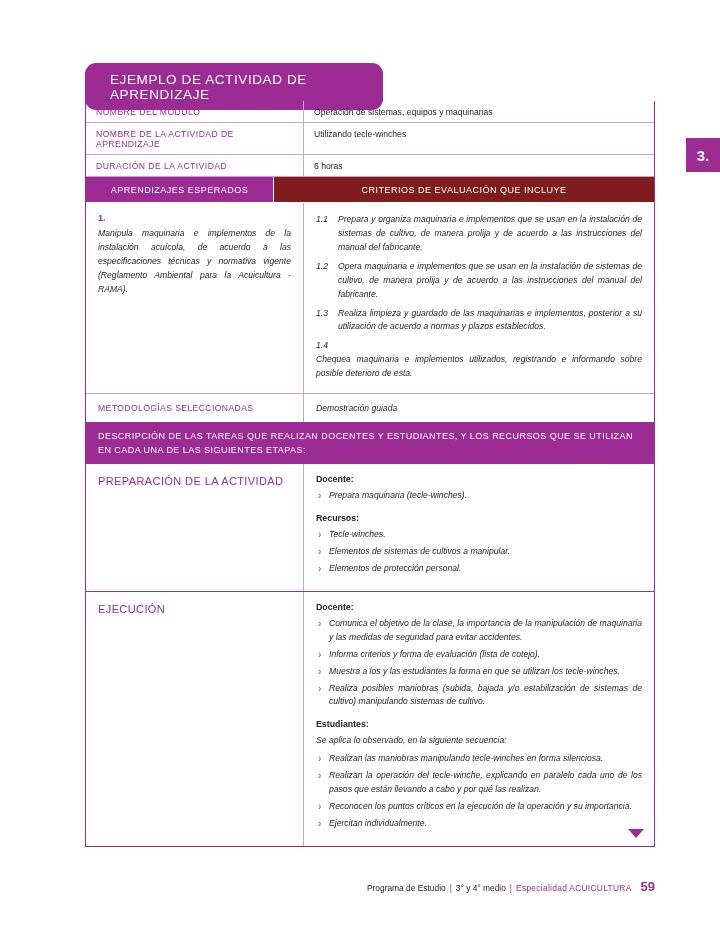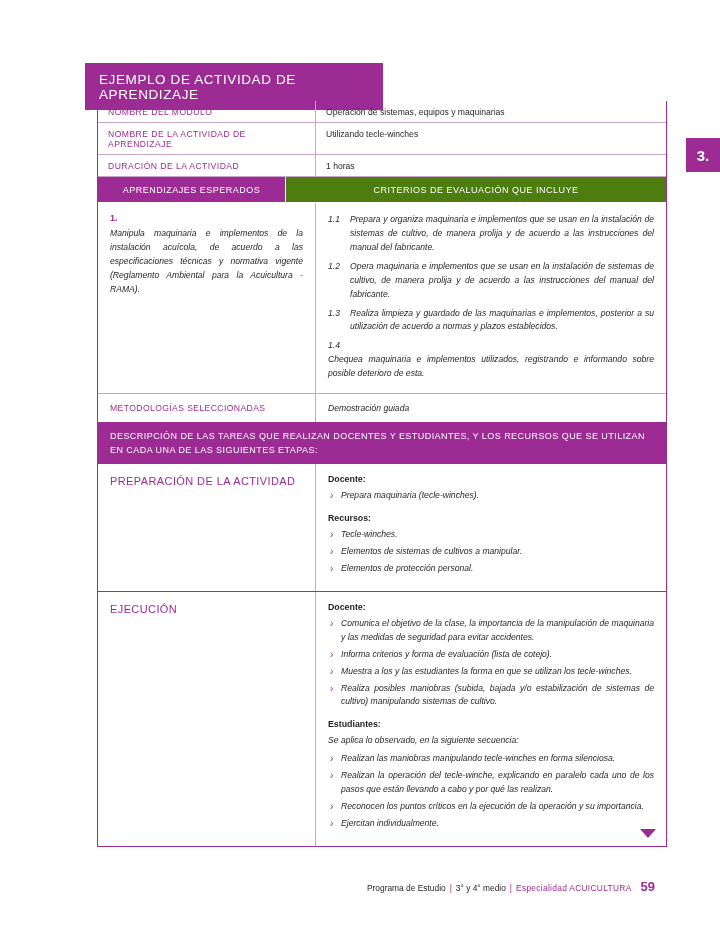--- a/index.html
+++ b/index.html
@@ -42,29 +42,30 @@
 
   
   .title-banner {
     position: absolute;
     left: 85px;
     top: 63px;
     background: #9c2b93;
     color: #ffffff;
     font-size: 13.5px;
     letter-spacing: 0.6px;
-    padding: 9px 14px 8px 14px;
+    padding: 9px 14px 8px 25px;
     box-sizing: border-box;
     width: 298px;
+    border-radius: 11px;
   }
 
   
   .table-wrap {
     position: absolute;
-    left: 97px;
+    left: 85px;
     top: 101px;
     width: 570px;
     border: 1px solid #9c2b93;
     border-top: none;
     box-sizing: border-box;
   }
 
   .row {
     display: flex;
     border-bottom: 1px solid #c9a6c9;
@@ -100,21 +101,21 @@
     color: #ffffff;
     font-size: 9px;
     letter-spacing: 0.5px;
     text-align: center;
     padding: 8px 6px 7px 6px;
     border-right: 1px solid #ffffff;
   }
   .hdr-right {
     flex: 1;
     box-sizing: border-box;
-    background: #4d7c0f;
+    background: #7f1d1d;
     color: #ffffff;
     font-size: 9px;
     letter-spacing: 0.5px;
     text-align: center;
     padding: 8px 6px 7px 6px;
   }
 
   
   .body-row {
     display: flex;
@@ -291,21 +292,21 @@
     <div class="row">
       <div class="cell-label">NOMBRE DEL MÓDULO</div>
       <div class="cell-value">Operación de sistemas, equipos y maquinarias</div>
     </div>
     <div class="row">
       <div class="cell-label">NOMBRE DE LA ACTIVIDAD DE APRENDIZAJE</div>
       <div class="cell-value">Utilizando tecle-winches</div>
     </div>
     <div class="row">
       <div class="cell-label">DURACIÓN DE LA ACTIVIDAD</div>
-      <div class="cell-value">1 horas</div>
+      <div class="cell-value">6 horas</div>
     </div>
 
     <div class="hdr-row">
       <div class="hdr-left">APRENDIZAJES ESPERADOS</div>
       <div class="hdr-right">CRITERIOS DE EVALUACIÓN QUE INCLUYE</div>
     </div>
 
     <div class="body-row">
       <div class="body-left">
         <div class="ae-num">1.</div>

